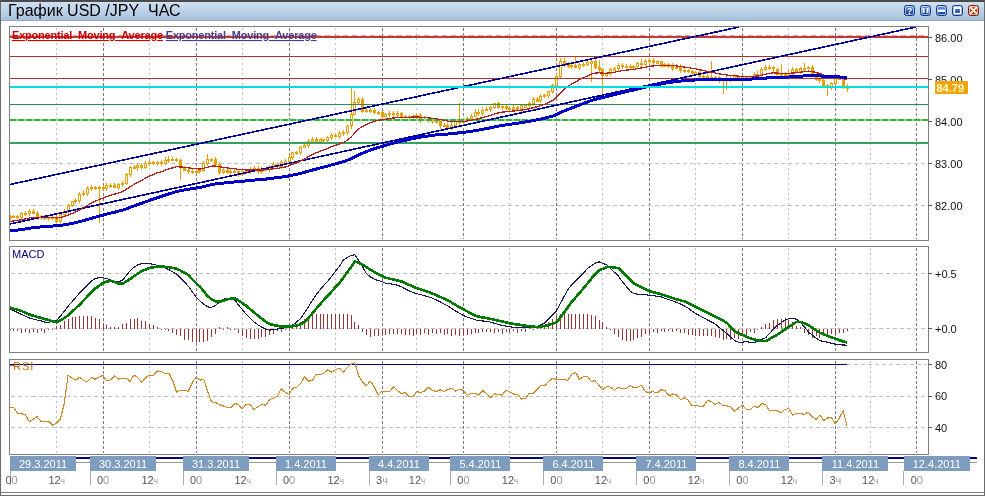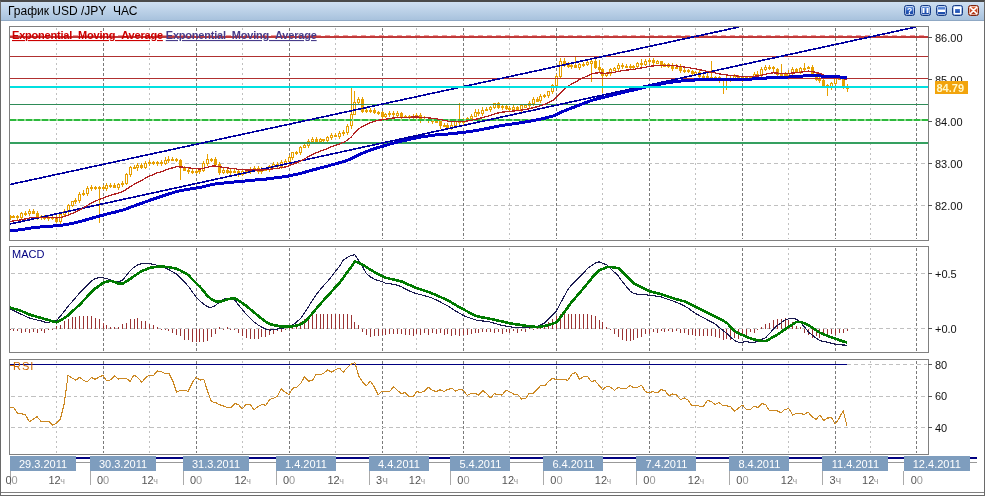--- a/index.html
+++ b/index.html
@@ -1,16 +1,16 @@
 <!DOCTYPE html>
 <html><head><meta charset="utf-8"><style>
 *{margin:0;padding:0;box-sizing:border-box}
 body{width:985px;height:496px;background:#fff;font-family:"Liberation Sans",sans-serif;position:relative;overflow:hidden}
 .frame{position:absolute;inset:0;border:1px solid #6a6a6a;border-top:2px solid #4a4a4a}
-.tb{position:absolute;left:1px;top:2px;right:1px;height:19px;background:linear-gradient(#cfe0f2,#a8c2dd);display:flex;align-items:center;padding-left:7px;font-size:12px;color:#000;border-bottom:1px solid #8fa8c4}
+.tb{position:absolute;left:1px;top:2px;right:1px;height:19px;background:linear-gradient(#cfe0f2,#a8c2dd);display:flex;align-items:center;padding-left:7px;font-size:16px;color:#000;border-bottom:1px solid #8fa8c4}
 .btns{position:absolute;right:6px;top:4.5px;display:flex;gap:5px}
 .b{width:11px;height:11px;border-radius:2.5px;background:linear-gradient(#7aa3e8,#2356b8 60%,#1a47a0);border:1px solid #163b85;display:flex;align-items:center;justify-content:center;box-shadow:inset 0 0 0 1px rgba(255,255,255,.55)}
 .b.r{background:linear-gradient(#e8764a,#c2401e 60%,#a93315);border-color:#7e250e}
 svg.chart{position:absolute;left:0;top:21px}
 .bot{position:absolute;left:1px;right:1px;bottom:1px;height:3px;background:#fff;border-top:1px solid #808080}
 </style></head><body>
 <div class="frame"></div>
 <div class="tb">График USD /JPY&nbsp; ЧАС</div>
 <div class="btns">
 <div class="b">

